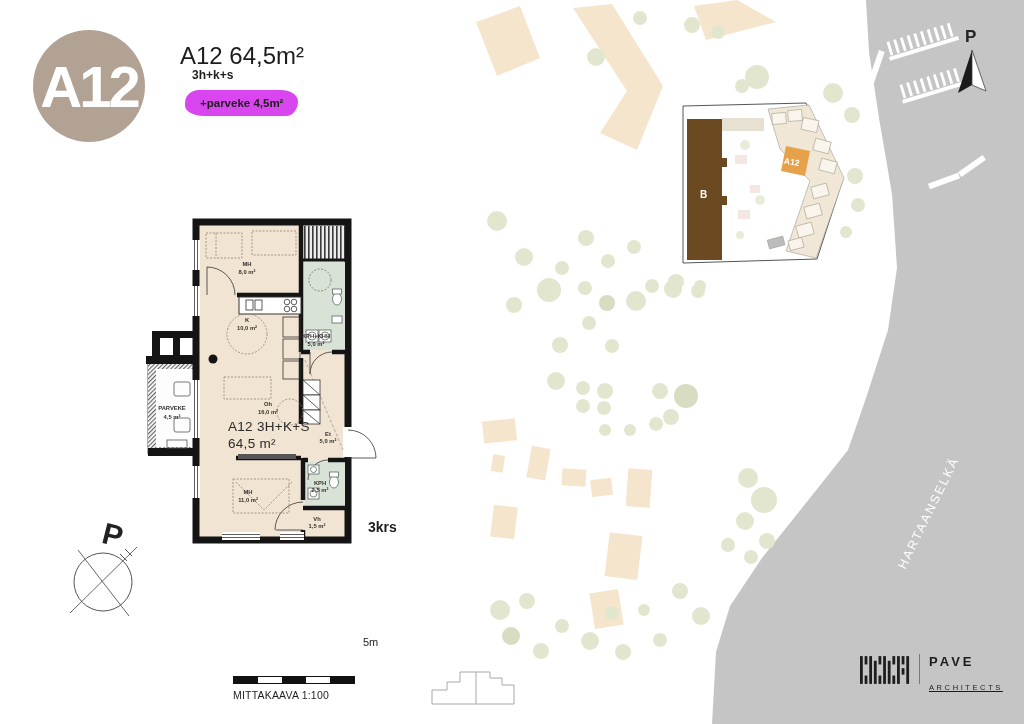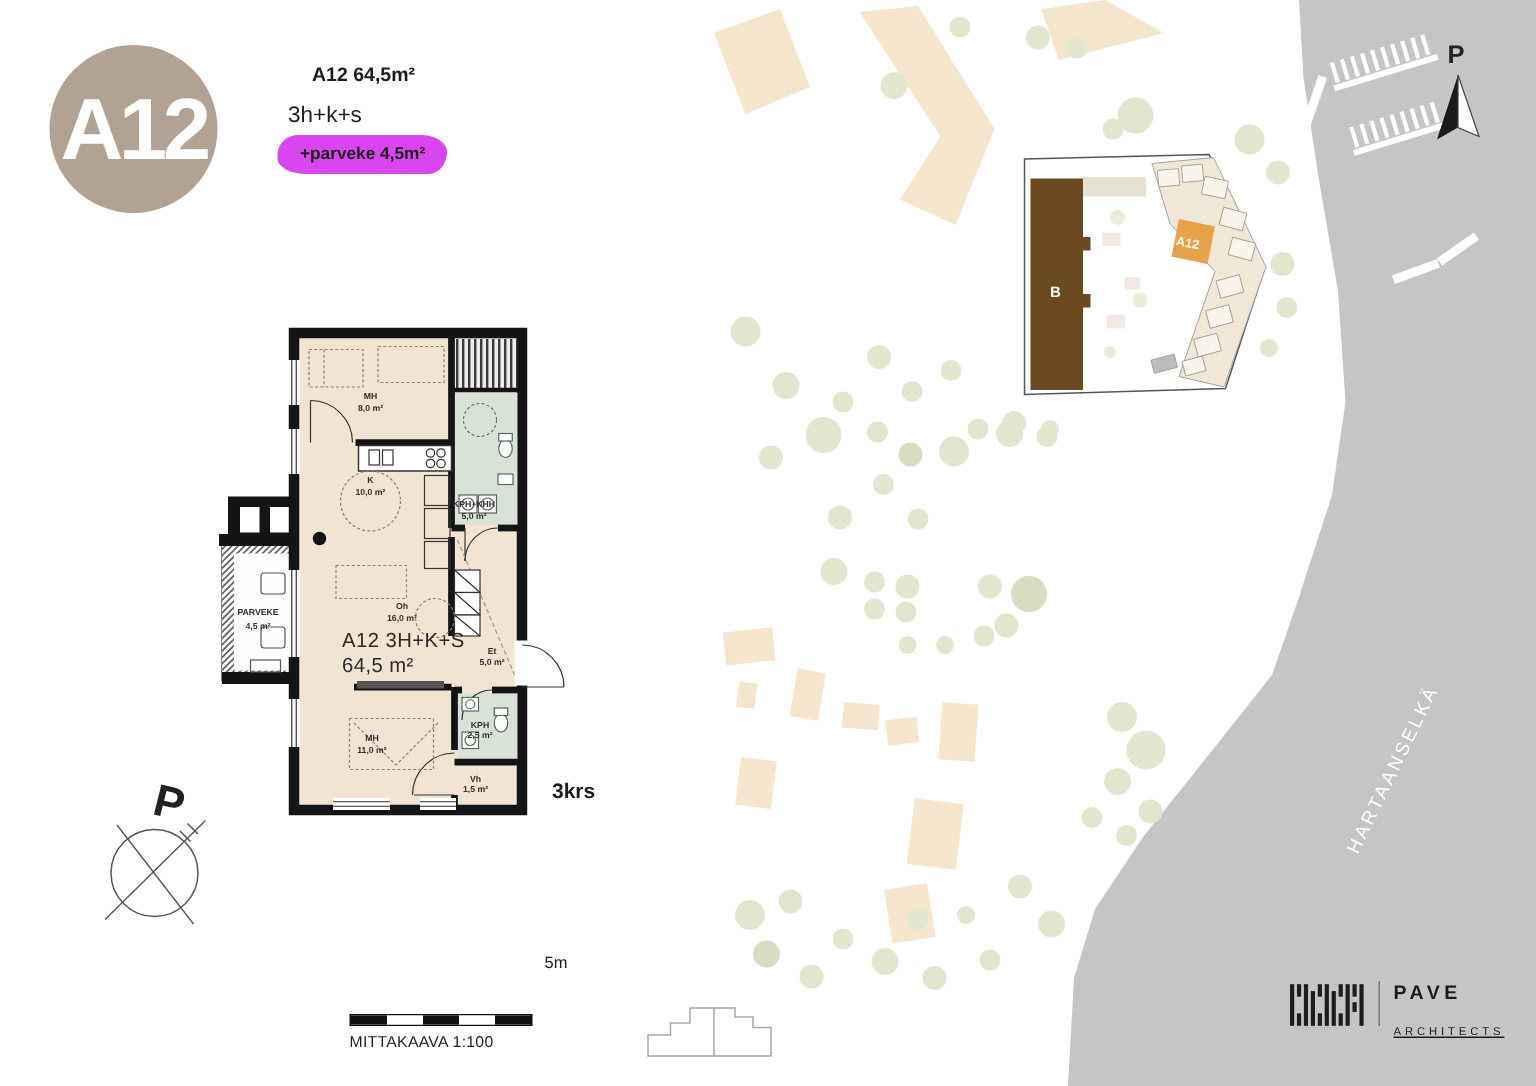--- a/index.html
+++ b/index.html
@@ -4,22 +4,22 @@
 <style>
   html,body{margin:0;padding:0;background:#fff;}
   .page{position:relative;width:1024px;height:724px;background:#ffffff;overflow:hidden;
         font-family:"Liberation Sans",sans-serif;color:#1d1d1b;}
   .abs{position:absolute;}
 
   
   .badge-circle{left:33px;top:30px;width:112px;height:112px;border-radius:50%;background:#b2a294;
     display:flex;align-items:center;justify-content:center;}
   .badge-circle span{color:#fff;font-size:58px;font-weight:bold;letter-spacing:-3px;}
-  .title{left:208px;top:42px;font-size:13px;font-weight:bold;}
-  .subtitle{left:192px;top:68px;font-size:15px;font-weight:normal;}
+  .title{left:180px;top:42px;font-size:24px;font-weight:normal;}
+  .subtitle{left:192px;top:68px;font-size:12px;font-weight:bold;}
   .balcony-badge{left:185px;top:90px;background:#d946ef;padding:7px 15px;font-size:11.5px;font-weight:bold;
     border-radius:16px 20px 14px 22px / 15px 13px 17px 12px;}
 
   
   .water-label{left:846px;top:506px;width:165px;text-align:center;transform:rotate(-64deg);
     color:#fff;font-size:12.5px;letter-spacing:2px;}
 
   
   .footer-text{left:18px;top:662px;font-size:11.5px;line-height:14px;}
   .scalebar{left:233px;top:676px;width:122px;height:8px;display:flex;border:1px solid #111;box-sizing:border-box;}

